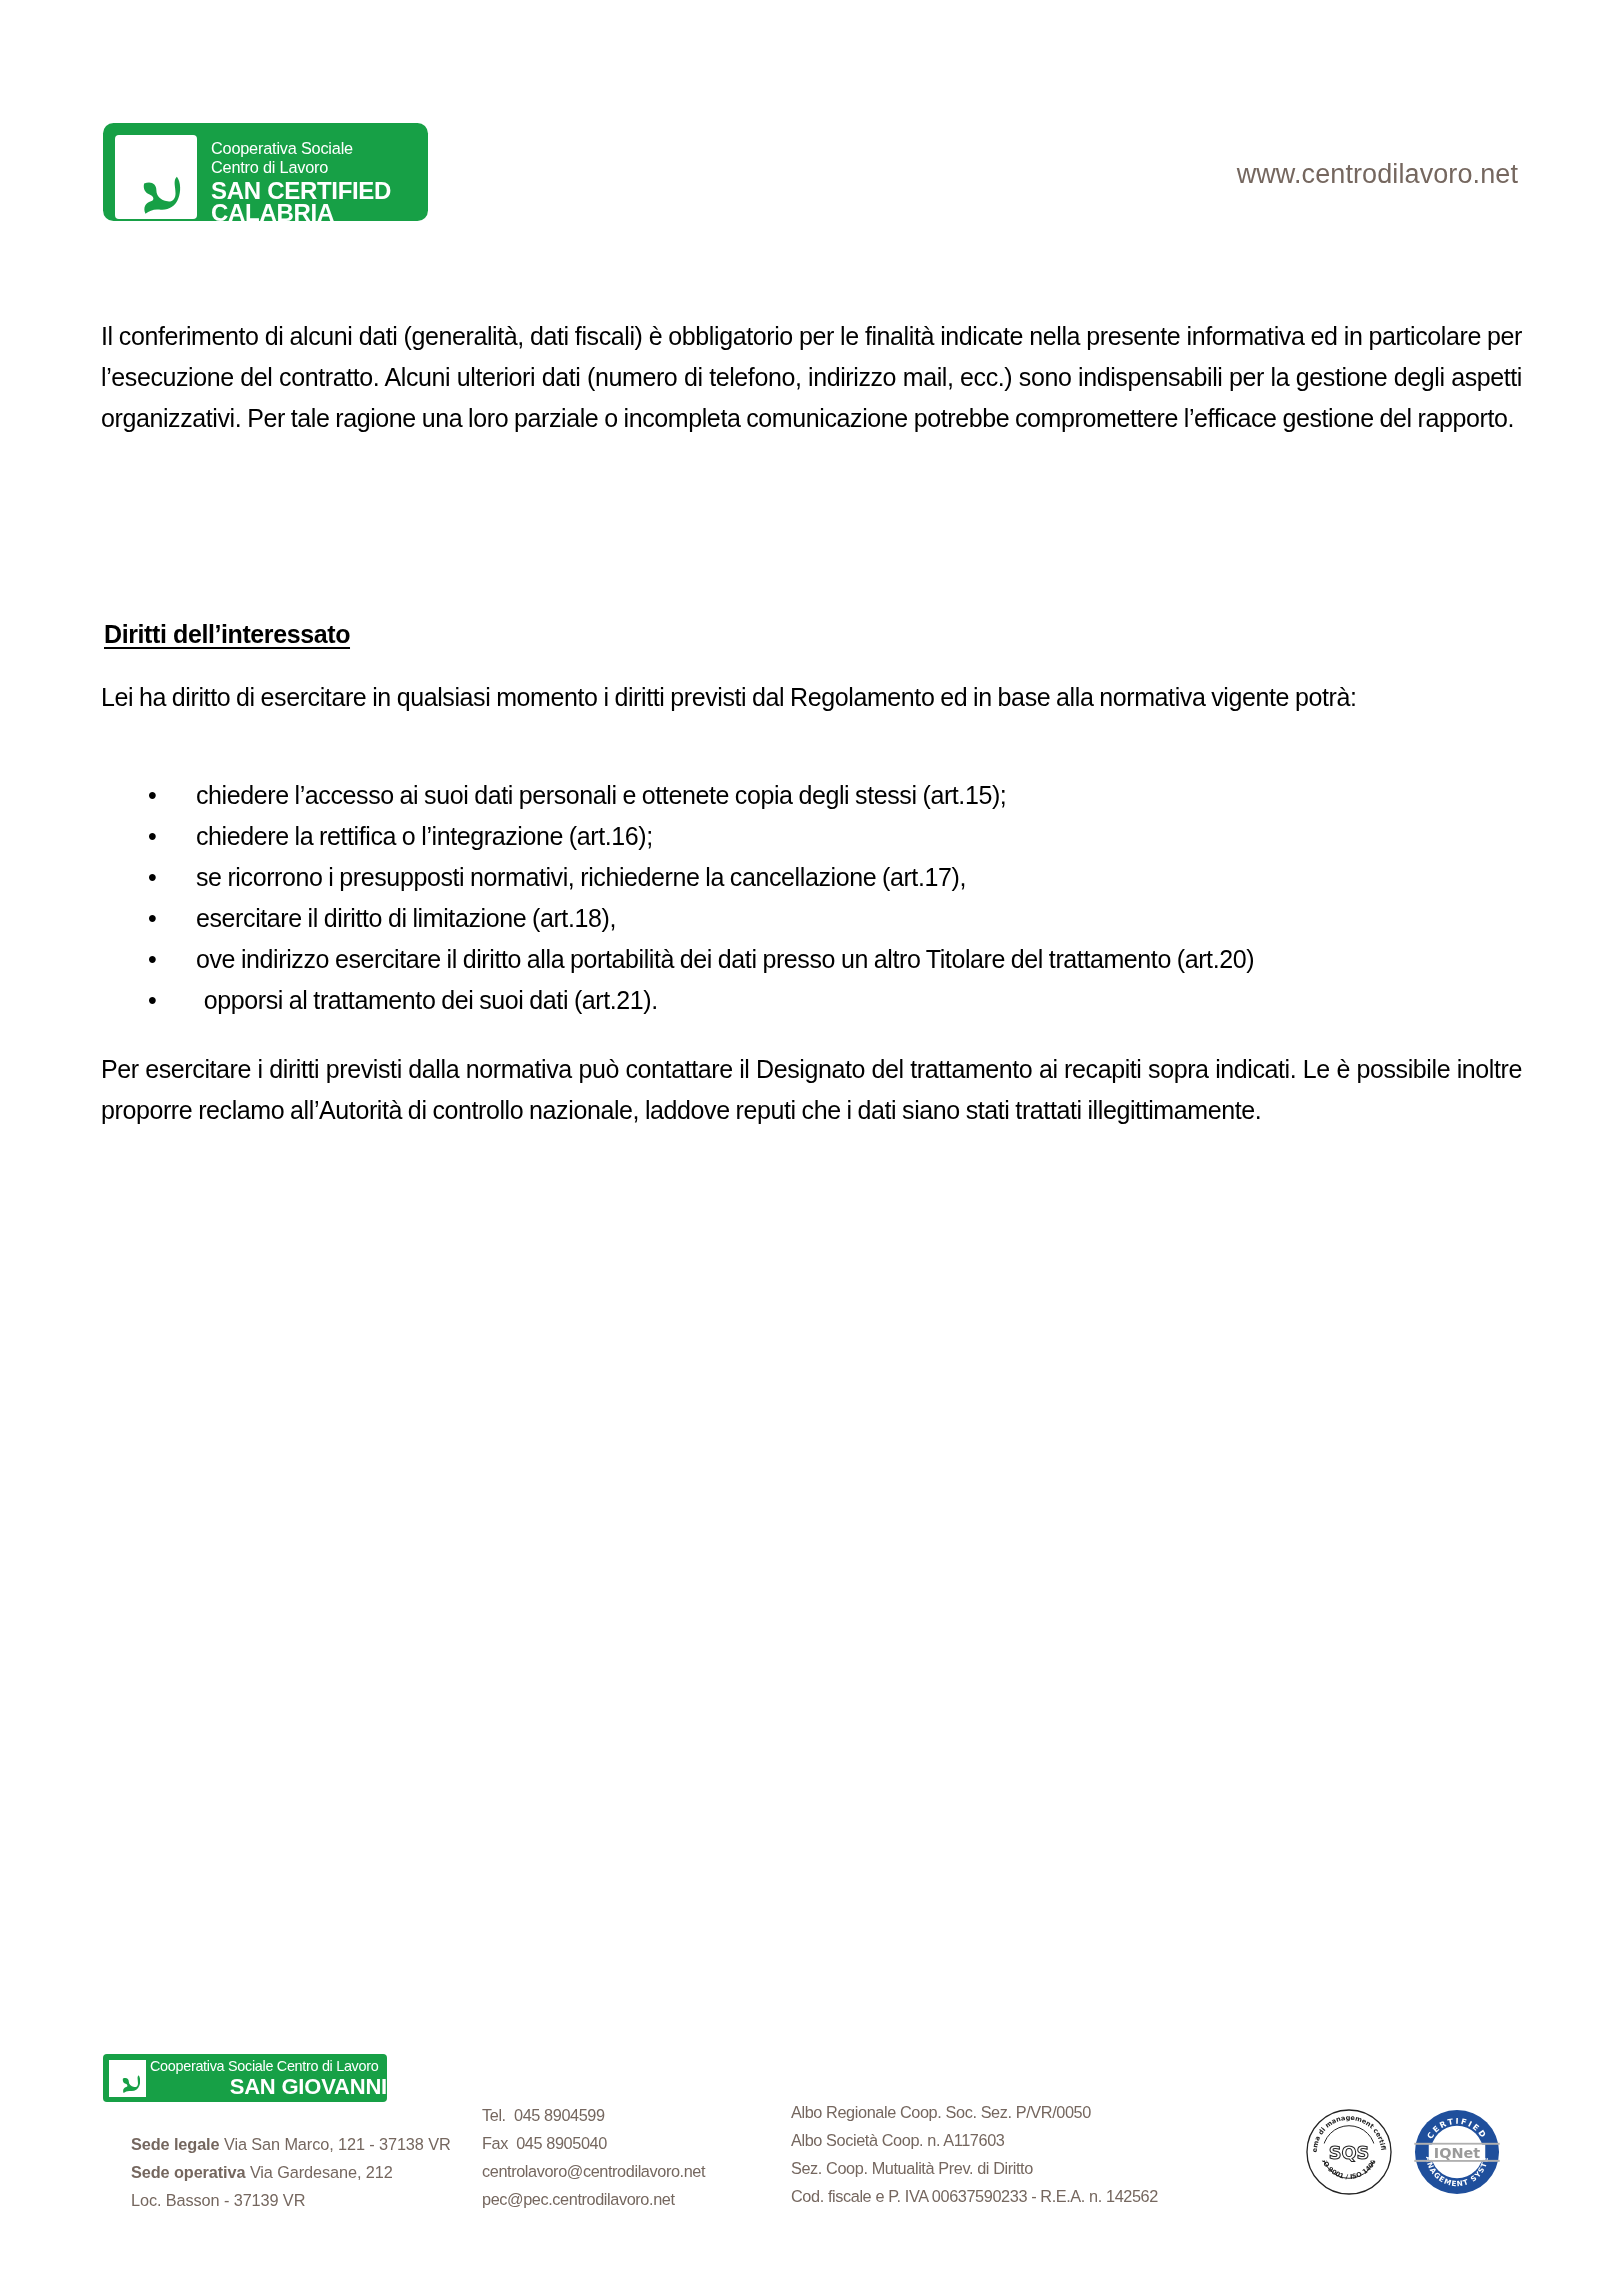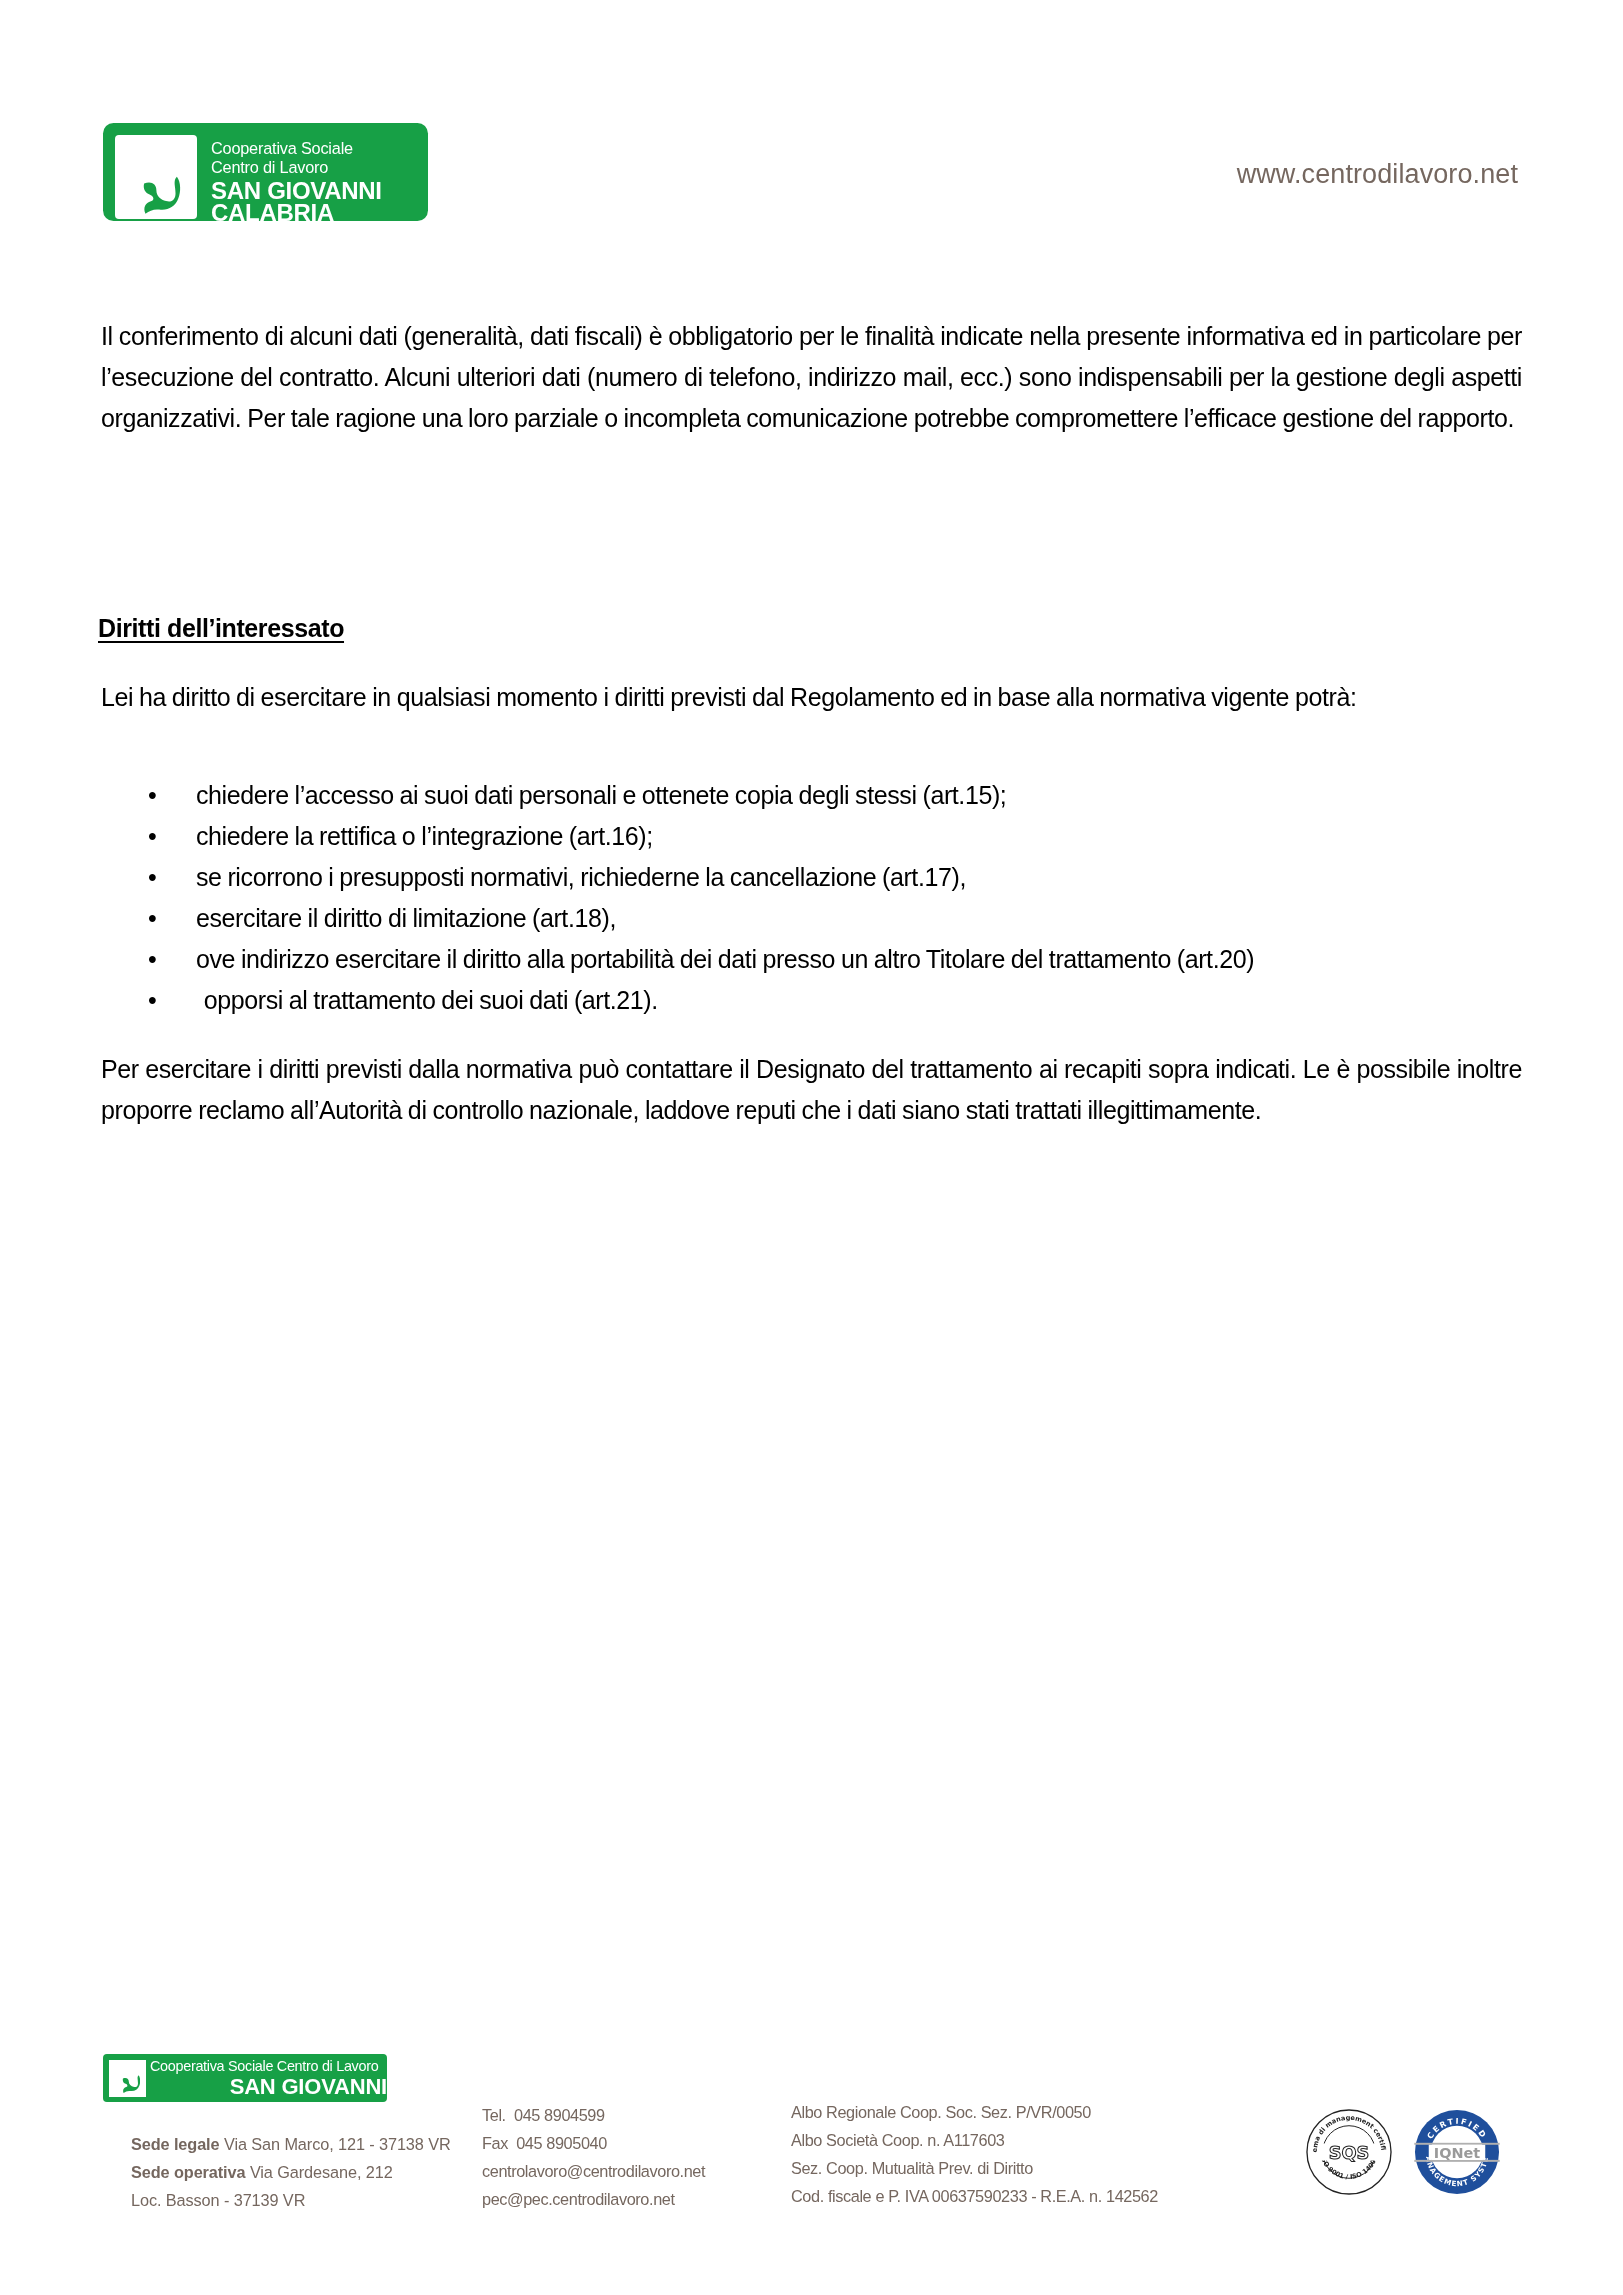--- a/index.html
+++ b/index.html
@@ -24,21 +24,21 @@
   .website { position: absolute; right: 105px; top: 159px; font-size: 27px; color: #75675f;
              letter-spacing: 0.1px; }
 
   
   .content { position: absolute; left: 98px; width: 1421px; font-size: 25px; line-height: 41px;
              letter-spacing: -0.4px; word-spacing: -0.7px; }
   .para { margin: 3px; text-align: justify; }
   .p1 { top: 313px; }
   .heading { position: absolute; left: 98px; top: 614px; font-size: 25px; font-weight: bold;
              text-decoration: underline; text-decoration-thickness: 2px; text-underline-offset: 3.9px;
-             letter-spacing: -0.4px; margin: 0; }
+             letter-spacing: -0.4px; margin: 6px; }
   .p2 { top: 674px; }
   .bullets { position: absolute; left: 98px; top: 775px; width: 1421px; margin: 0; padding: 0;
              list-style: none; font-size: 25px; line-height: 41px; letter-spacing: -0.4px; word-spacing: -0.7px; }
   .bullets li { position: relative; padding-left: 98px; }
   .bullets li .dot { position: absolute; left: 50px; top: 0; }
   .bullets li.indent-extra .txt { padding-left: 7.8px; }
   .p3 { top: 1046px; }
 
   
   .logo-foot { position: absolute; left: 103px; top: 2054px; width: 284px; height: 48px;
@@ -63,21 +63,21 @@
 <body>
 
 <div class="logo-main">
   <div class="mark">
     <svg viewBox="0 0 60 60">
       <path d="M6 14 C16 10 24 14 24 24 C24 32 30 38 40 40 C48 41 52 36 52 28 C52 18 48 10 54 4 C60 12 60 26 56 36 C52 48 40 54 28 52 C20 51 14 54 8 58 C4 50 8 42 16 40 C22 38 20 32 14 30 C8 28 4 22 6 14 Z" fill="#17a046"></path>
     </svg>
   </div>
   <div class="t1">Cooperativa Sociale</div>
   <div class="t2">Centro di Lavoro</div>
-  <div class="t3">SAN GIOVANNI</div>
+  <div class="t3">SAN CERTIFIED</div>
   <div class="t4">CALABRIA</div>
 </div>
 
 <div class="website">www.centrodilavoro.net</div>
 
 <p class="content para p1">Il conferimento di alcuni dati (generalità, dati fiscali) è obbligatorio per le finalità indicate nella presente informativa ed in particolare per l’esecuzione del contratto. Alcuni ulteriori dati (numero di telefono, indirizzo mail, ecc.) sono indispensabili per la gestione degli aspetti organizzativi. Per tale ragione una loro parziale o incompleta comunicazione potrebbe compromettere l’efficace gestione del rapporto.</p>
 
 <h2 class="heading">Diritti dell’interessato</h2>
 
 <p class="content para p2">Lei ha diritto di esercitare in qualsiasi momento i diritti previsti dal Regolamento ed in base alla normativa vigente potrà:</p>

